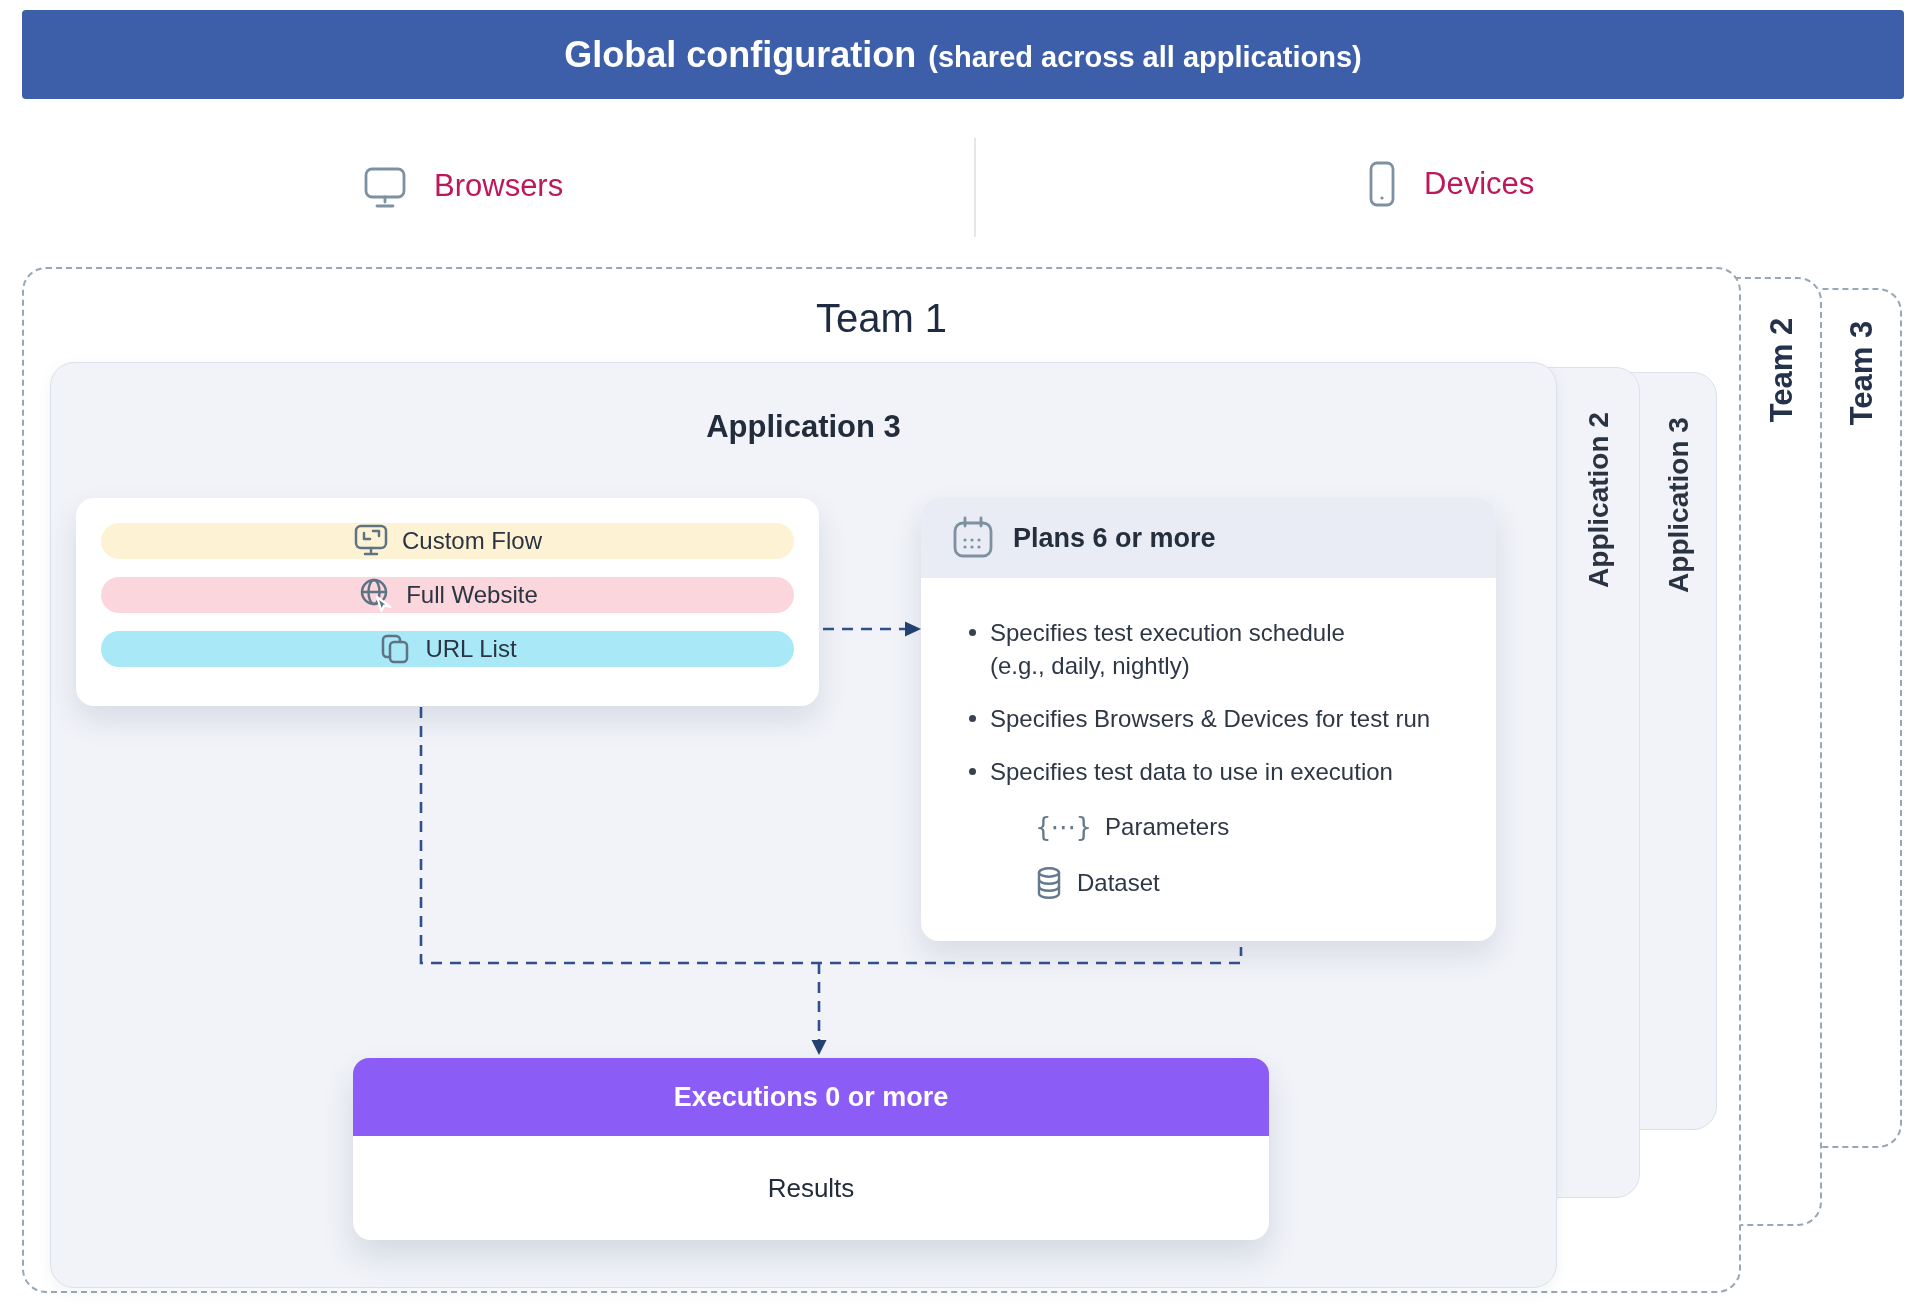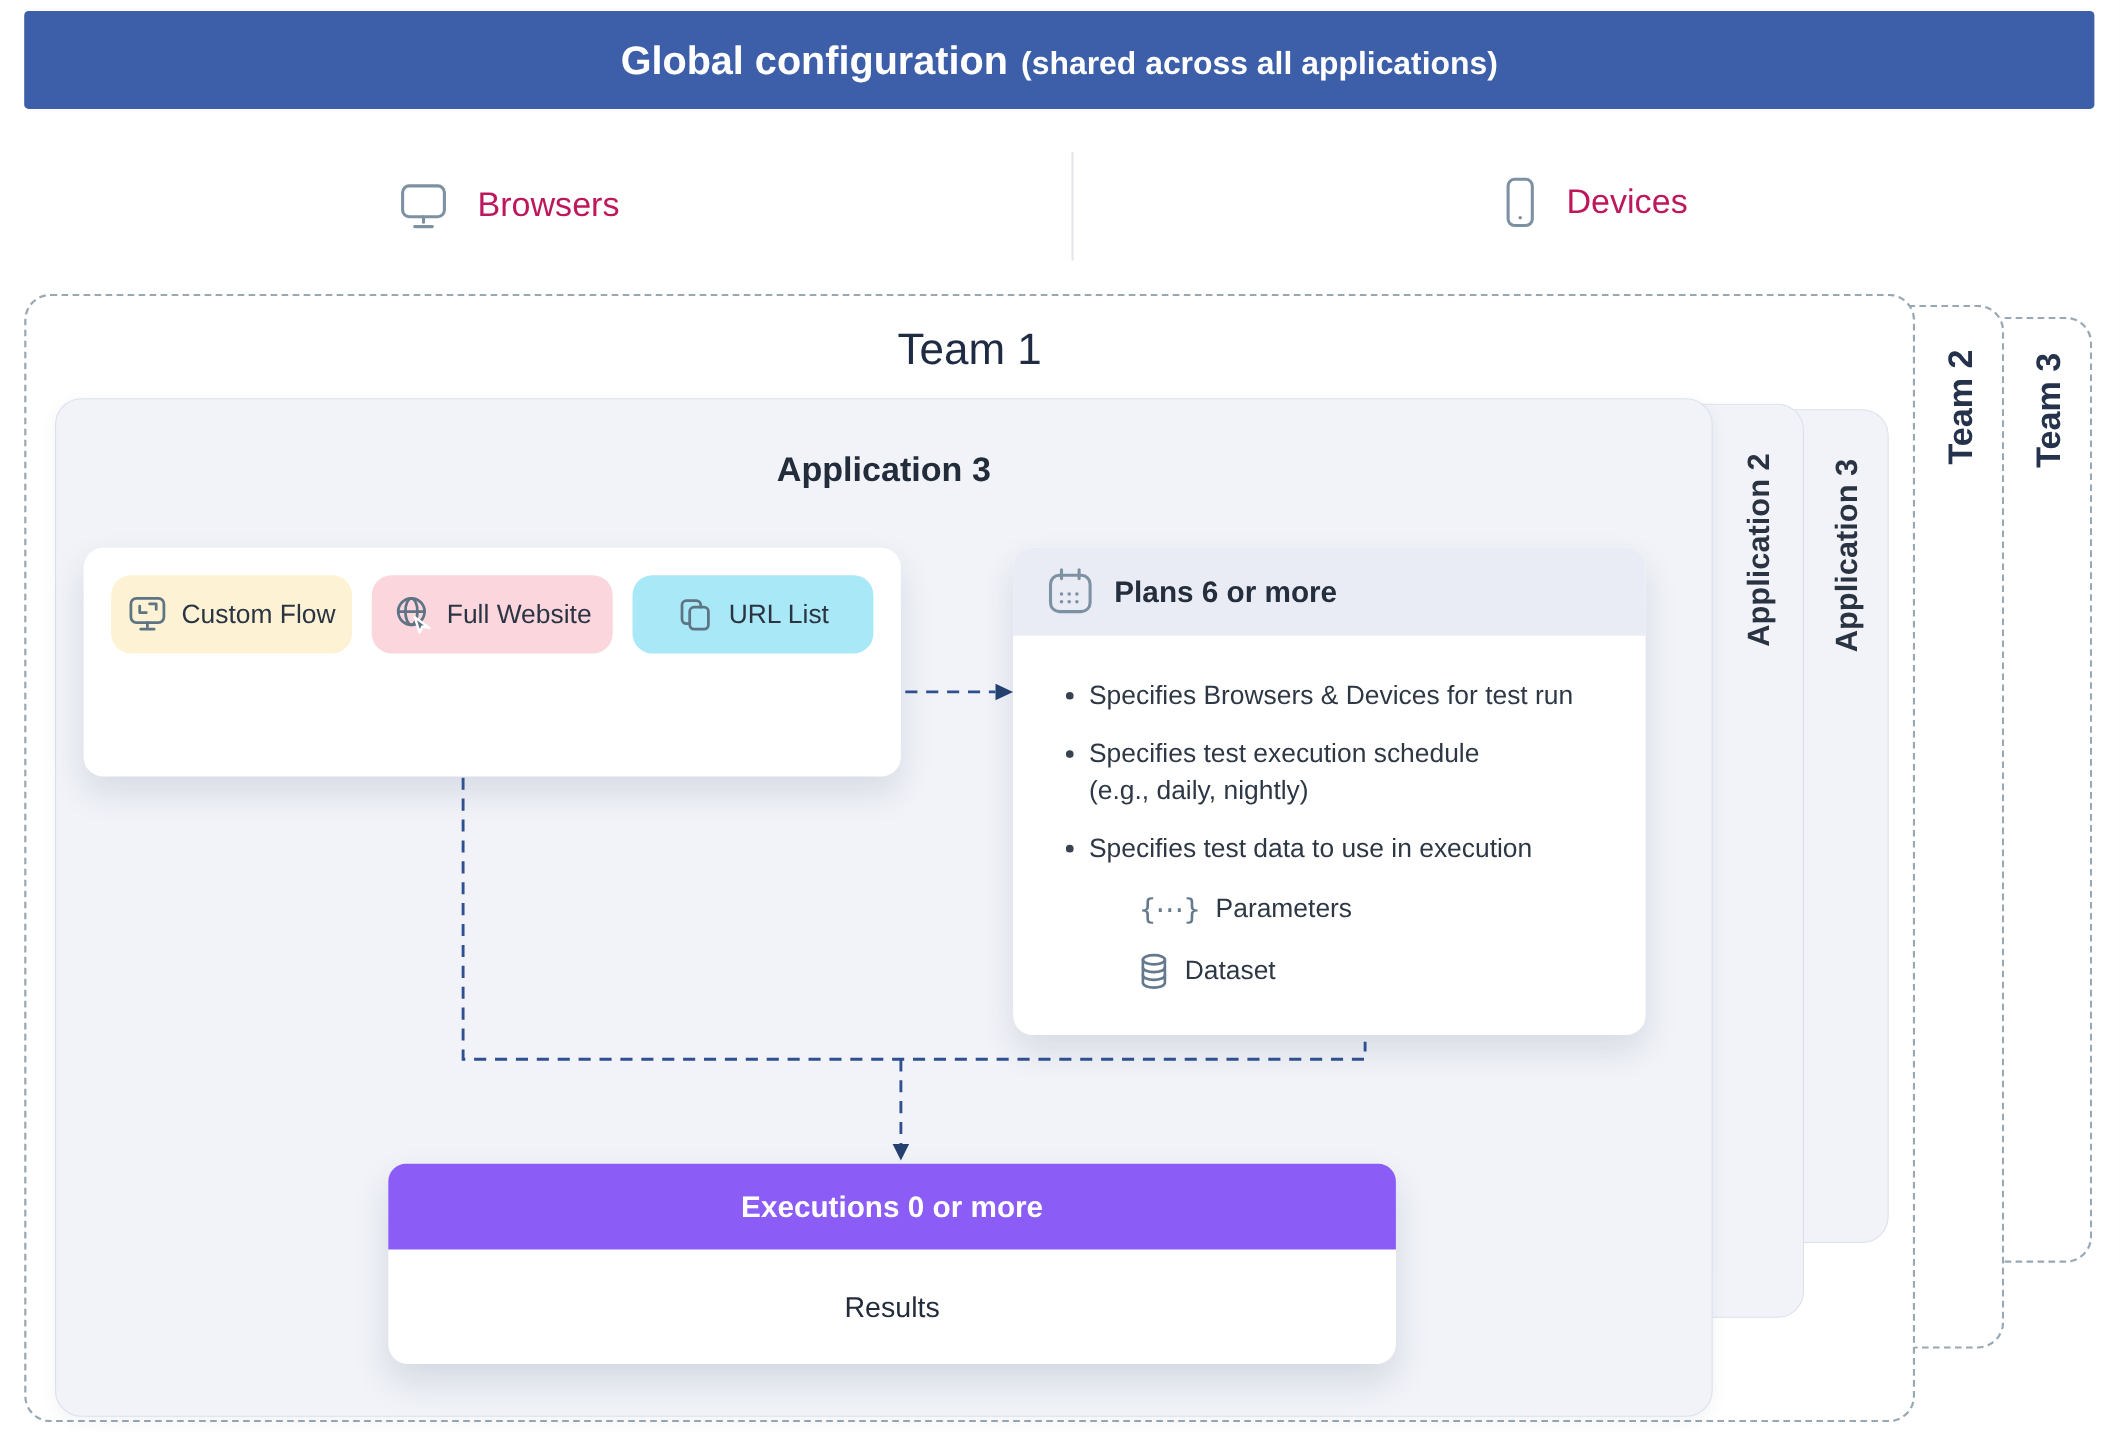--- a/index.html
+++ b/index.html
@@ -46,21 +46,21 @@
               font-size:31px;font-weight:700;color:#222C3B;}
 
   
   .wcard{position:absolute;border-radius:18px;background:#ffffff;
          box-shadow:0 14px 30px rgba(50,65,100,0.13);}
   .card-header{height:80px;background:#E9ECF4;border-radius:18px 18px 0 0;display:flex;align-items:center;
                gap:18px;padding-left:30px;box-sizing:border-box;}
   .card-title{font-size:27px;font-weight:700;color:#242E3C;}
 
   .tests-card{left:25px;top:135px;width:743px;height:208px;}
-  .tests-body{display:flex;gap:18px;padding:25px;box-sizing:border-box;}
+  .tests-body{display:flex;gap:18px;padding:25px;box-sizing:border-box;flex-direction:column;}
   .pill{flex:1;height:71px;border-radius:18px;display:flex;align-items:center;justify-content:center;gap:13px;}
   .pill-label{font-size:24px;color:#2B3442;}
   .pill-yellow{background:#FDF3D4;}
   .pill-pink{background:#FBD6DD;}
   .pill-cyan{background:#A9E8F6;}
 
   .plans-card{left:870px;top:135px;width:575px;height:443px;}
   .plans-body{padding:18px 28px 0 48px;box-sizing:border-box;}
   .bullet{display:flex;gap:14px;margin-top:20px;}
   .bullet .dot{width:7px;height:7px;border-radius:50%;background:#39434F;margin-top:13px;flex:none;}
@@ -180,29 +180,29 @@
           <circle cx="14" cy="32" r="1.6" fill="#7D91A2" stroke="none"></circle>
             <circle cx="21" cy="32" r="1.6" fill="#7D91A2" stroke="none"></circle>
             <circle cx="28" cy="32" r="1.6" fill="#7D91A2" stroke="none"></circle>
         </svg>
         <span class="card-title">Plans 6 or more</span>
       </div>
       <div class="plans-body">
         <div class="bullet">
           <span class="dot"></span>
           <div class="btext">
-              <div>Specifies Browsers &amp; Devices for test run</div>
-            </div>
+            <div>Specifies test execution schedule</div>
+            <div>(e.g., daily, nightly)</div>
+          </div>
         </div>
         <div class="bullet">
           <span class="dot"></span>
           <div class="btext">
-            <div>Specifies test execution schedule</div>
-            <div>(e.g., daily, nightly)</div>
-          </div>
+              <div>Specifies Browsers &amp; Devices for test run</div>
+            </div>
         </div>
         <div class="bullet">
           <span class="dot"></span>
           <div class="btext">
               <div>Specifies test data to use in execution</div>
             </div>
         </div>
         <div class="subitem">
           <span class="braces">{⋯}</span>
           <span class="slabel">Parameters</span>

